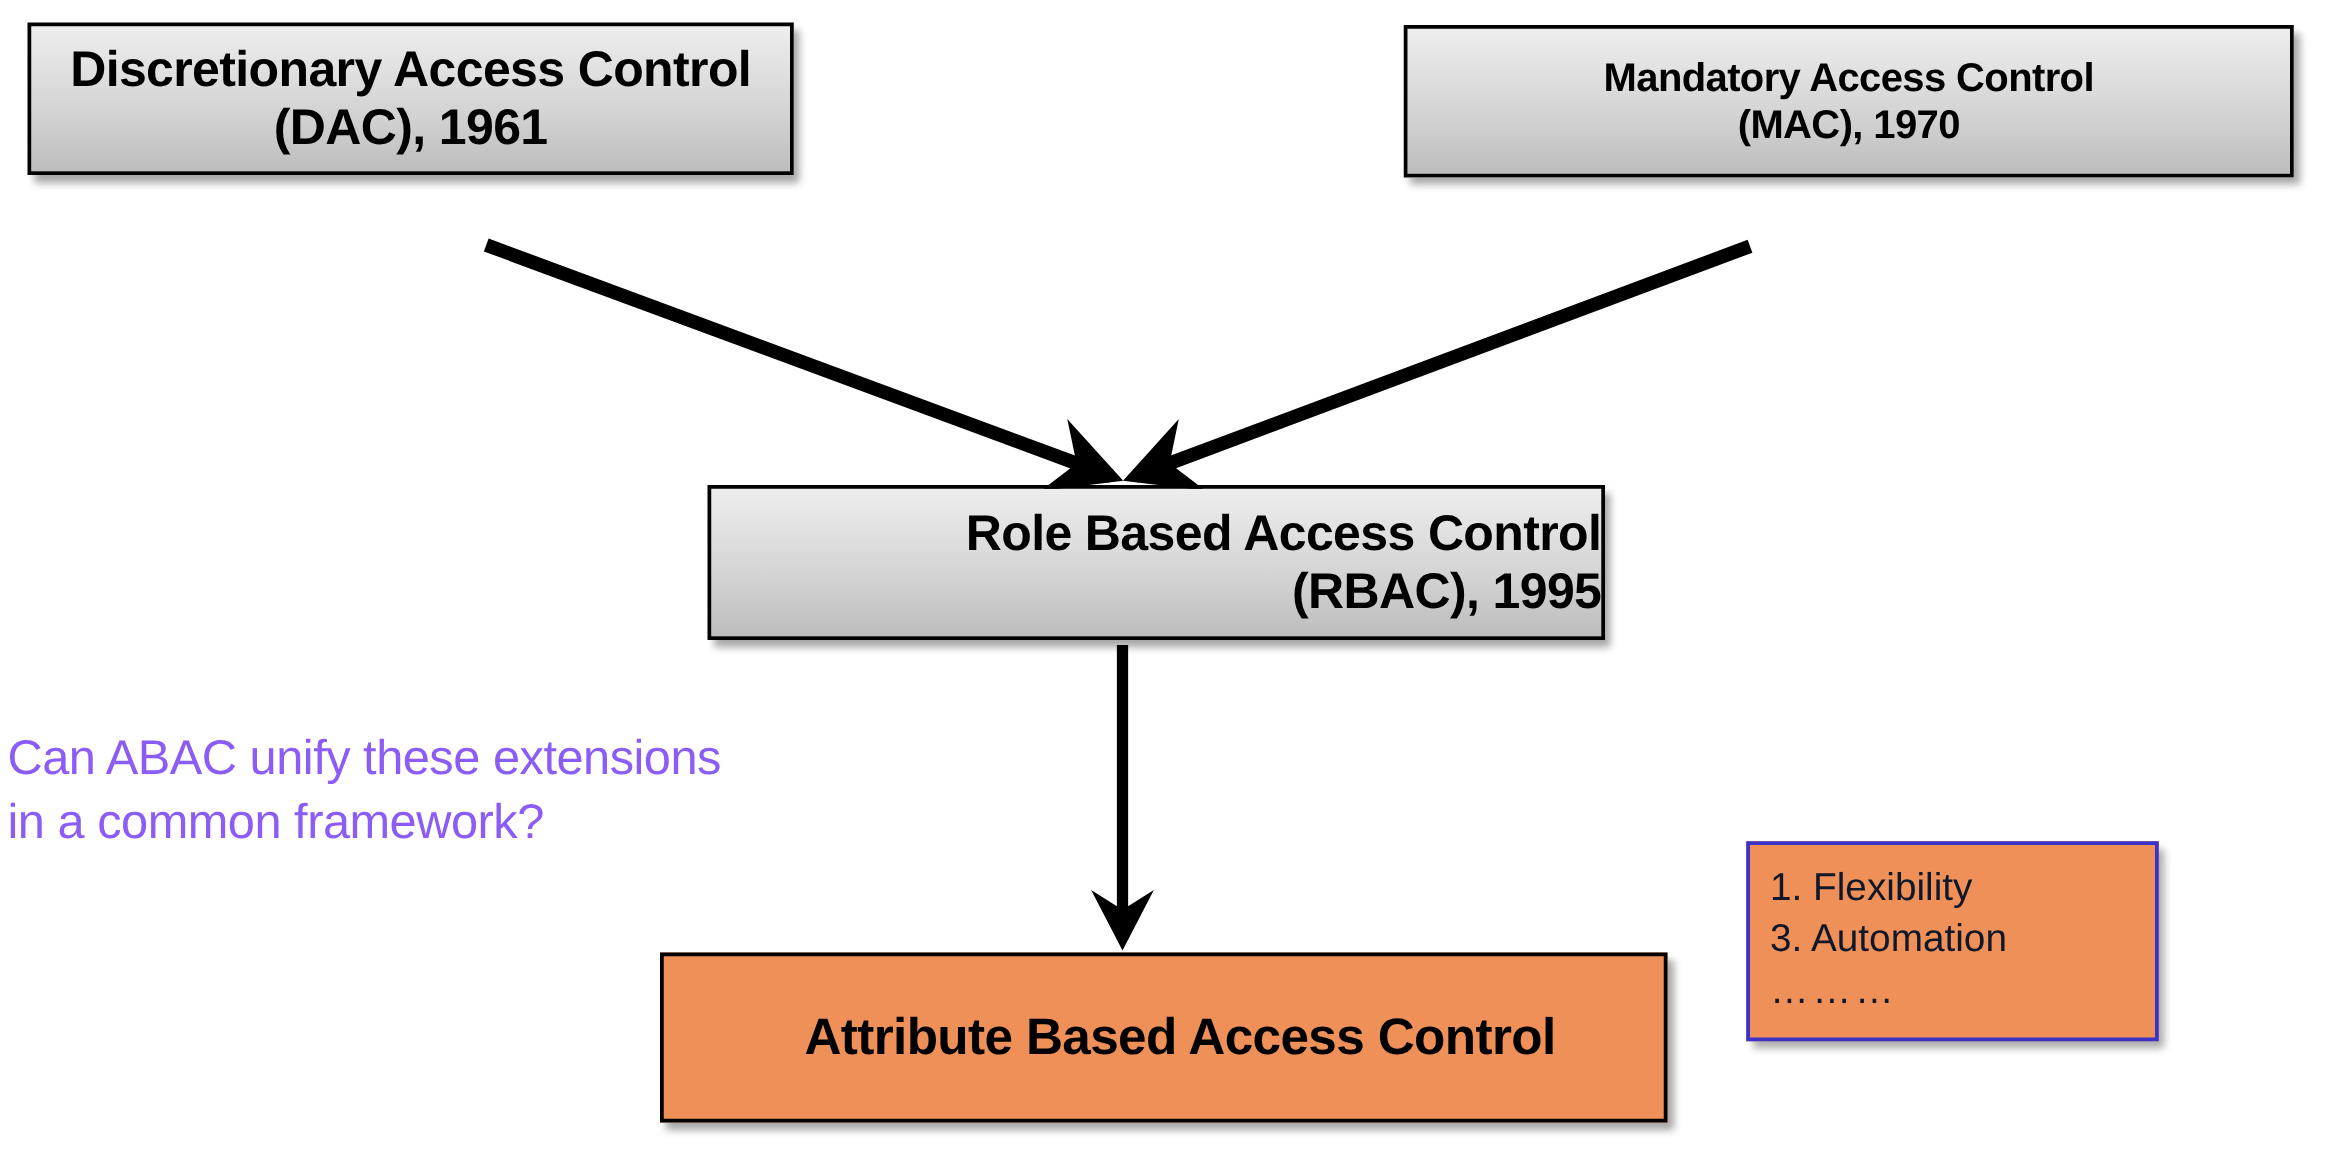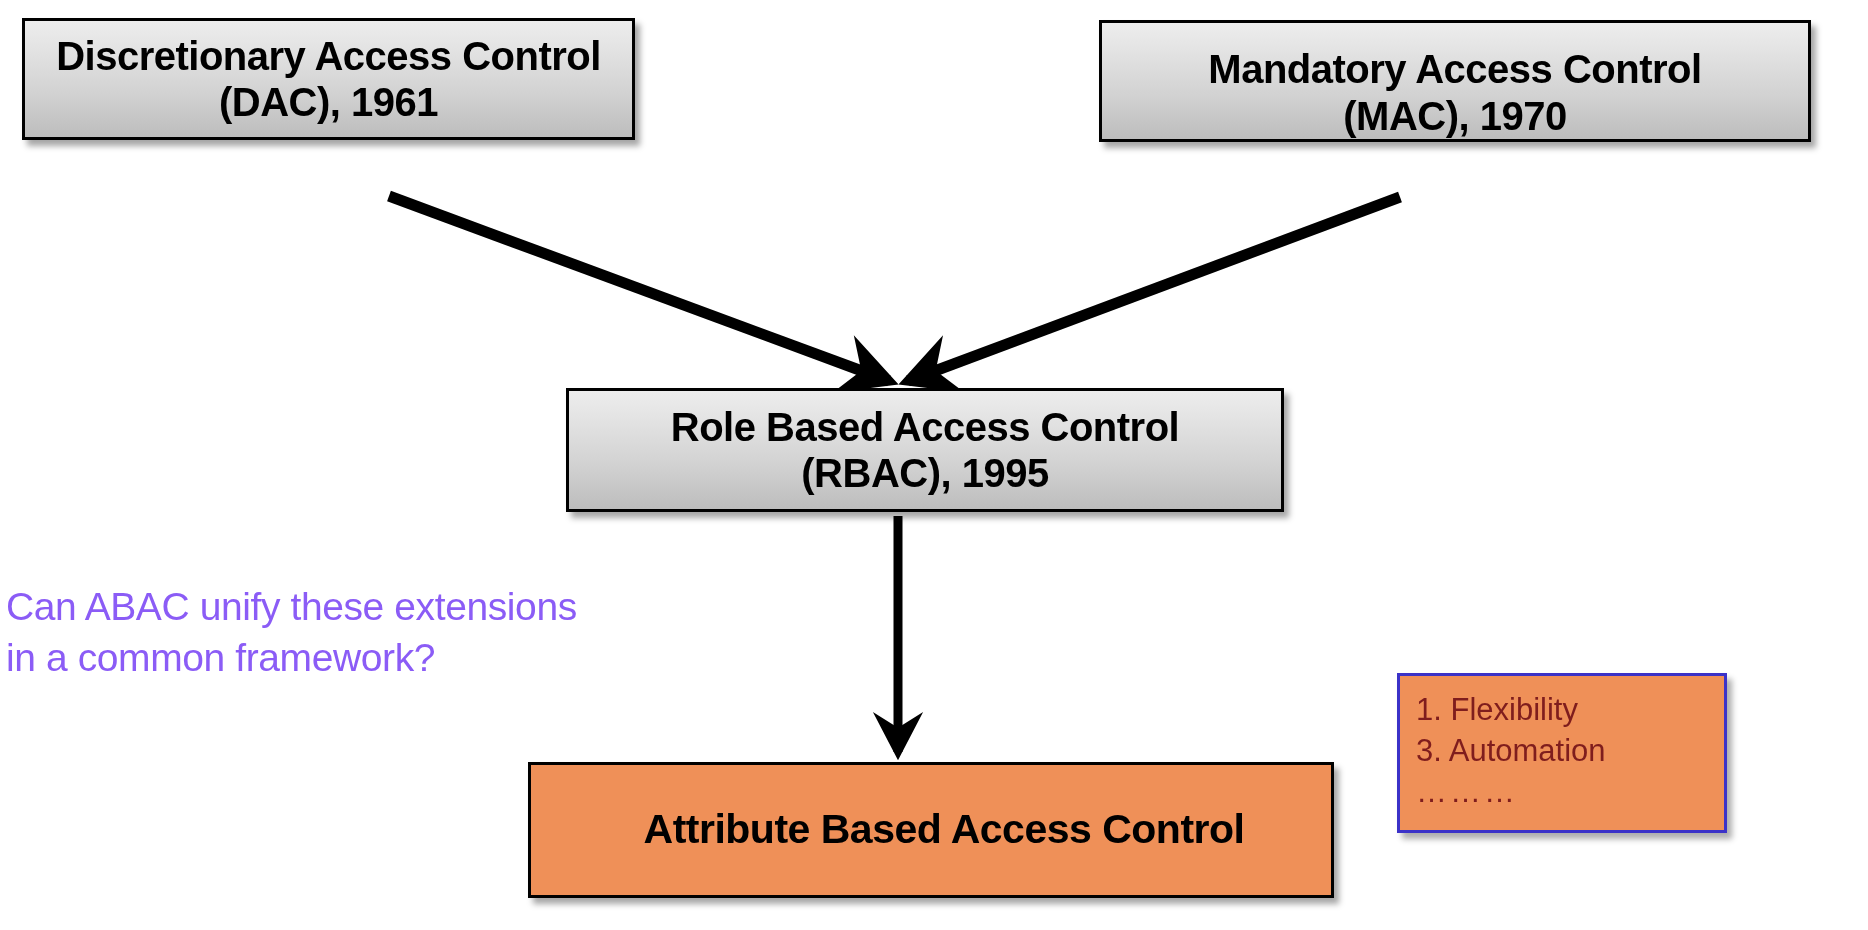--- a/index.html
+++ b/index.html
@@ -48,27 +48,27 @@
     background: #ef9058;
     padding-left: 26px;
   }
 
   
   #node-dac {
     left: 22px;  top: 18px;  width: 613px;  height: 122px;
     font-size: 40px;
   }
   #node-mac {
-    left: 1099px; top: 20px; width: 712px; height: 122px;
-    font-size: 40px;
-    justify-content: flex-end;
+    left: 1123px; top: 20px; width: 712px; height: 122px;
+    font-size: 32px;
   }
   #node-rbac {
     left: 566px; top: 388px; width: 718px; height: 124px;
     font-size: 40px;
+    align-items: flex-end;
   }
   #node-abac {
     left: 528px; top: 762px; width: 806px; height: 136px;
     font-size: 41px;
   }
 
   
   #question-text {
     position: absolute;
     left: 6px;
@@ -89,21 +89,21 @@
     top: 673px;
     width: 330px;
     height: 160px;
     box-sizing: border-box;
     border: 3px solid #3b32c8;
     background: #ef9058;
     box-shadow: 5px 6px 6px rgba(0,0,0,0.32);
     padding: 14px 0 0 16px;
     font-size: 31px;
     line-height: 1.32;
-    color: #7f1d1d;
+    color: #0f172a;
     font-weight: normal;
   }
   #benefits-box .item { display: block; white-space: nowrap; }
   #benefits-box .ellipsis { display: block; letter-spacing: 3px; }
 
   
   #connectors {
     position: absolute;
     left: 0; top: 0;
     width: 1868px;

